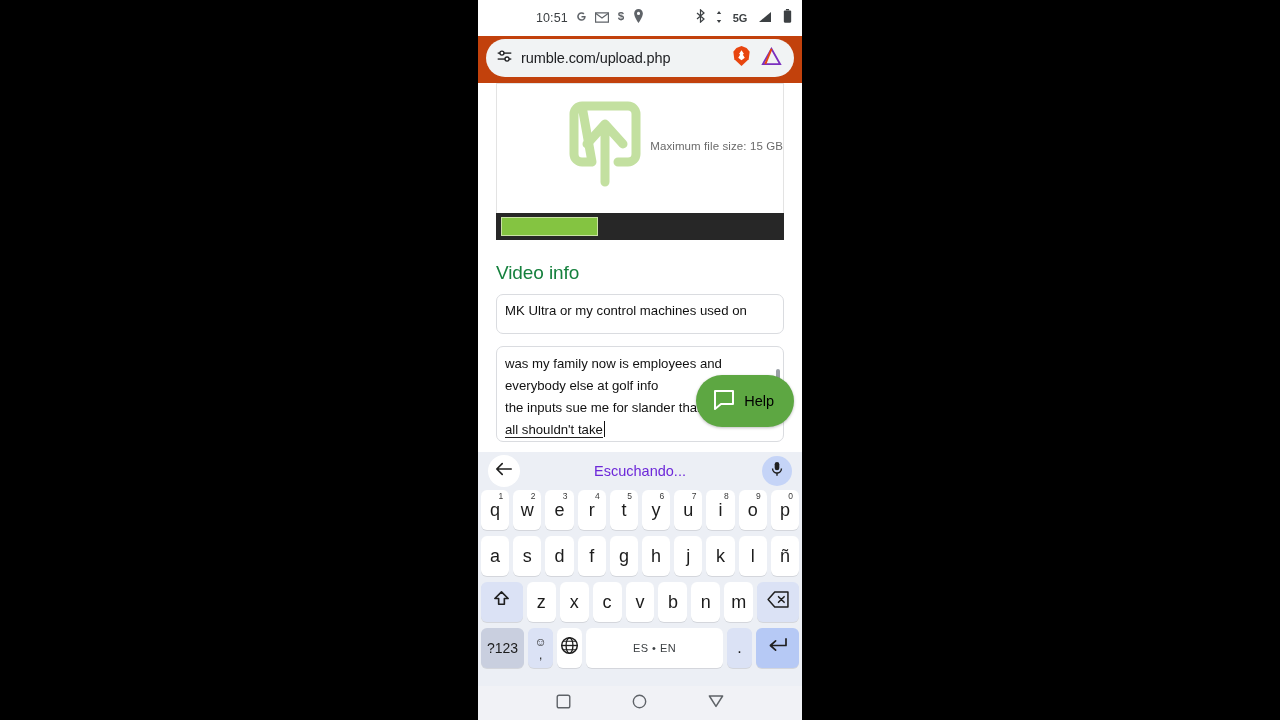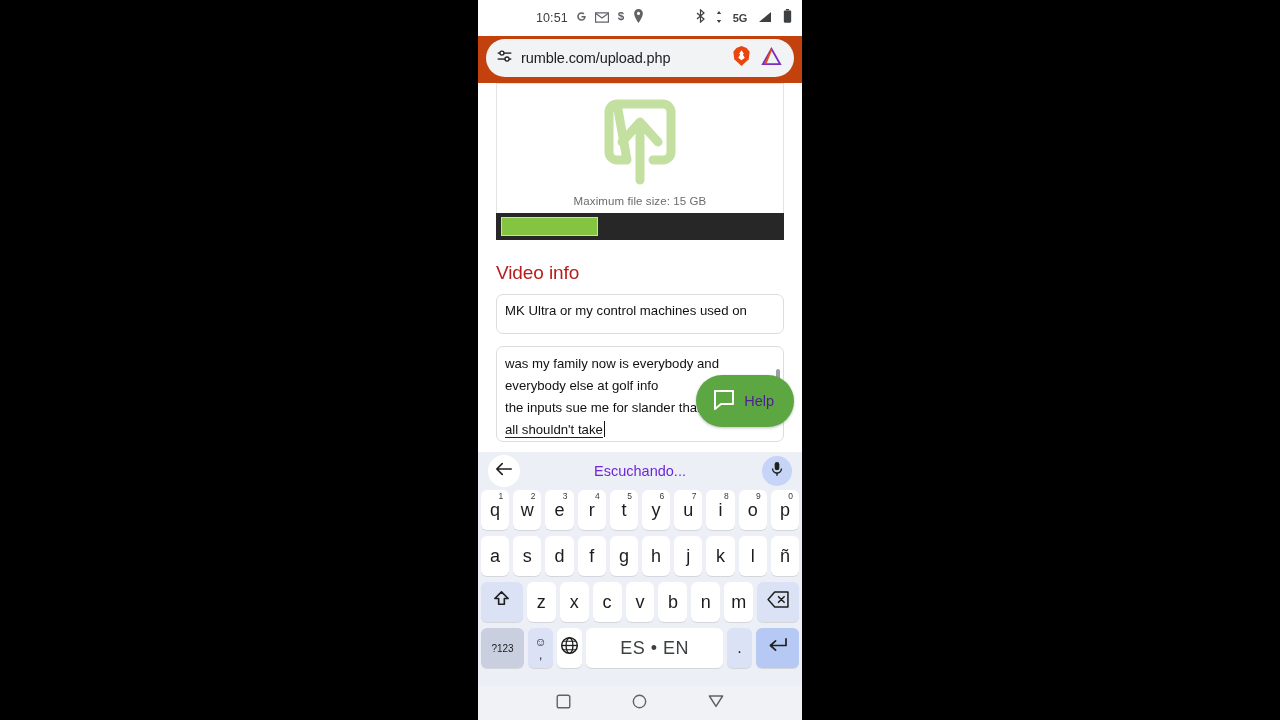--- a/index.html
+++ b/index.html
@@ -79,21 +79,21 @@
     height: 370px;
     overflow: hidden;
   }
   .upload-card {
     margin: 0 18px;
     border: 1px solid #e3e3e3;
     border-bottom: none;
     background: #fff;
     height: 130px;
     display: flex;
-    flex-direction: column;
+    flex-direction: row;
     align-items: center;
     justify-content: flex-end;
     padding-bottom: 6px;
   }
   .upload-icon { margin-bottom: 4px; }
   .max-size {
     font-size: 11.5px;
     color: #6b6b6b;
     letter-spacing: .1px;
   }
@@ -107,21 +107,21 @@
     height: 19px;
     width: 35%;
     background: #84c441;
     border: 1px solid #c9e2a4;
   }
 
   .videoinfo-title {
     margin: 22px 0 10px 18px;
     font-size: 19px;
     font-weight: 400;
-    color: #b91c1c;
+    color: #15803d;
     letter-spacing: -.1px;
   }
   .field {
     margin: 0 18px 12px 18px;
     border: 1px solid #dadce0;
     border-radius: 7px;
     background: #fff;
     padding: 9px 8px;
     font-size: 13.2px;
     color: #111;
@@ -151,21 +151,21 @@
     width: 4px; height: 52px;
     background: #9aa0a6;
     border-radius: 2px;
   }
 
   
   .help-fab {
     position: absolute;
     right: 8px; top: 375px;
     background: #5da742;
-    color: #4c1d95;
+    color: #000000;
     border-radius: 26px;
     height: 52px;
     display: flex;
     align-items: center;
     gap: 8px;
     padding: 0 20px 0 16px;
     font-size: 14.5px;
     box-shadow: 0 1px 3px rgba(0,0,0,.25);
   }
 
@@ -225,21 +225,21 @@
   }
   .key .num {
     position: absolute;
     top: 1px; right: 6px;
     font-size: 8.5px;
     color: #3a3a3a;
   }
   .key.fn { background: #dbe2f5; flex: 1.45 1 0; }
   .key.dark { background: #c9cfdf; }
   .key.accent { background: #b6c9f5; }
-  .key.space { flex: 4.6 1 0; font-size: 18px; letter-spacing: .5px; color: #3c4043; }
+  .key.space { flex: 4.6 1 0; font-size: 11px; letter-spacing: .5px; color: #3c4043; }
   .key.comma { flex: .85 1 0; background: #dbe2f5; font-size: 11px; }
   .key.period { flex: .85 1 0; background: #dbe2f5; font-size: 16px; }
   .key.globe { flex: .85 1 0; }
   .kb-row.row3 { padding: 0 3px; }
   .emoji-key { display: flex; flex-direction: column; align-items: center; justify-content: center; line-height: 1; }
   .emoji-key .e1 { font-size: 12px; }
   .emoji-key .e2 { font-size: 12px; margin-top: 1px; }
 
   
   .navbar {
@@ -354,21 +354,21 @@
         <div class="progress-inner" style="width: 35%; background: rgb(132, 196, 65);"></div>
       </div>
 
       <h2 class="videoinfo-title">Video info</h2>
 
       <div class="field field-title">
         <span>MK Ultra or my control machines used on</span>
       </div>
 
       <div class="field field-desc">
-        <div class="desc-line">was my family now is everybody and</div>
+        <div class="desc-line">was my family now is employees and</div>
         <div class="desc-line">everybody else at golf info</div>
         <div class="desc-line">the inputs sue me for slander thank you</div>
         <div class="desc-line"><span class="desc-underline">all shouldn't take</span><span class="caret"></span></div>
         <div class="desc-scrollbar"></div>
       </div>
 
     </div>
 
     <div class="help-fab" style="background: rgb(93, 167, 66);">
       <span>
@@ -477,21 +477,21 @@
             <svg width="23" height="17" viewBox="0 0 24 18">
               <path fill="none" stroke="#1f1f1f" stroke-width="1.6" stroke-linejoin="round" d="M8 1h14v16H8L1 9z"></path>
               <path fill="none" stroke="#1f1f1f" stroke-width="1.6" stroke-linecap="round" d="M12 6l6 6M18 6l-6 6"></path>
             </svg>
           </span>
         </div>
       </div>
 
       <div class="kb-row">
         <div class="key dark fn">
-            <span style="font-size:10px">?123</span>
+            <span style="font-size:14px">?123</span>
           </div>
         <div class="key comma">
           <span class="emoji-key">
             <span class="e1">☺</span>
             <span class="e2">,</span>
           </span>
         </div>
         <div class="key globe">
           <span>
             <svg width="19" height="19" viewBox="0 0 20 20">

